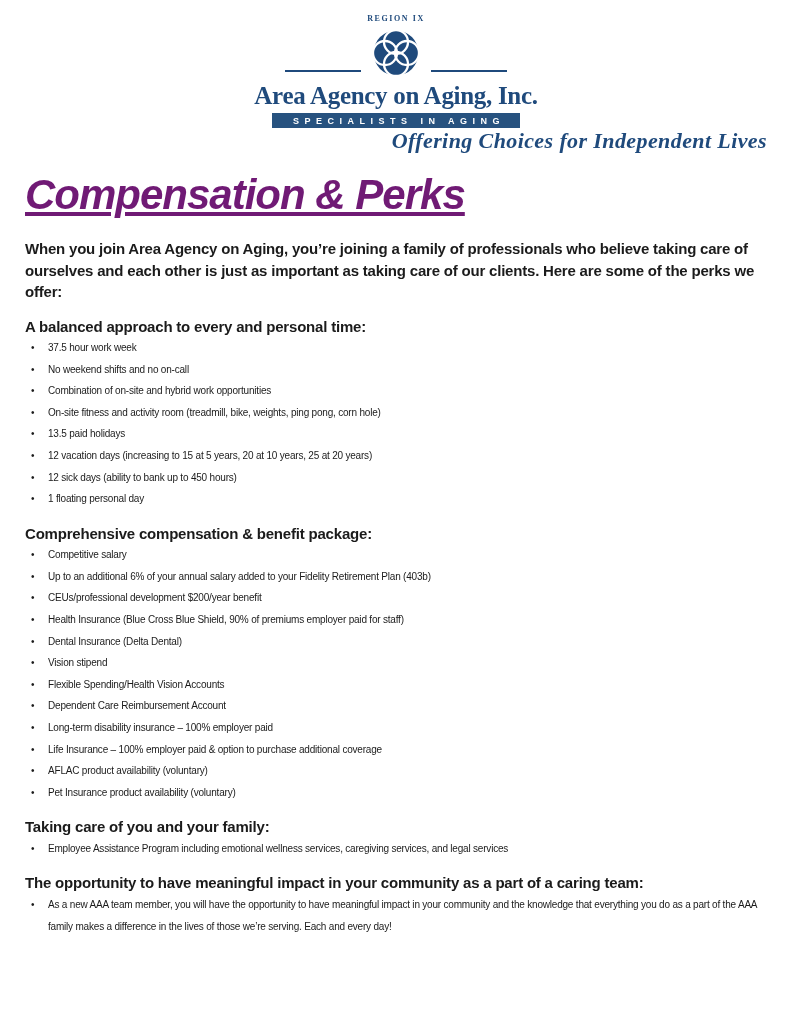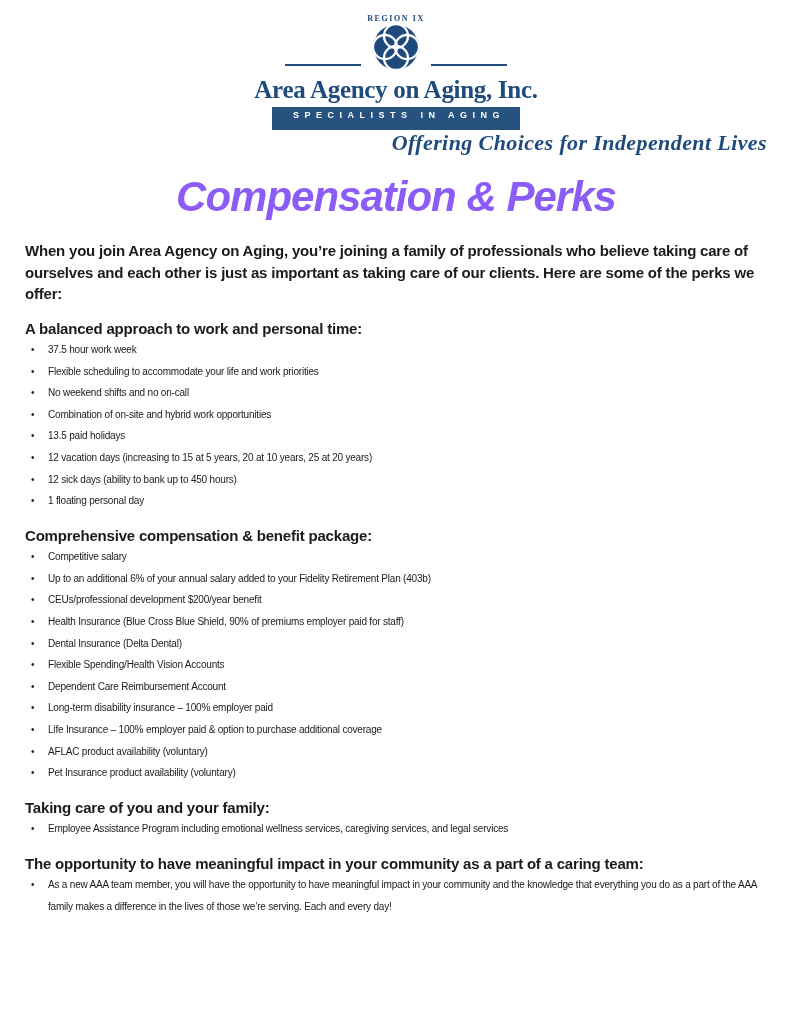--- a/index.html
+++ b/index.html
@@ -10,40 +10,40 @@
     font-family:"Liberation Sans", sans-serif; color:#1b1b1b;
   }
 
   
   .logo { text-align:center; color:#1F4A7C; }
   .logo-top { display:flex; justify-content:center; align-items:flex-end; }
   .logo-rule { width:76px; border-top:2px solid #1F4A7C; margin-bottom:9px; }
   .emblem-col { display:flex; flex-direction:column; align-items:center; margin:0 6px; }
   .region-label {
     font-family:"Liberation Serif", serif; font-weight:bold;
-    font-size:8px; letter-spacing:1.6px; margin-bottom:0; white-space:nowrap;
+    font-size:8px; letter-spacing:1.6px; margin-bottom:6px; white-space:nowrap;
   }
   .org-name {
     font-family:"Liberation Serif", serif; font-weight:bold;
     font-size:25px; letter-spacing:-0.3px; margin-top:1px;
   }
   .specialists-bar {
     display:inline-block; background:#27527F; color:#ffffff;
     font-size:9px; font-weight:bold; letter-spacing:5.5px;
-    padding:3px 6px 10px 12px; margin-top:2px; min-width:248px;
+    padding:3px 6px 2px 12px; margin-top:2px; min-width:248px;
   }
   .tagline {
     font-family:"Liberation Serif", serif; font-weight:bold; font-style:italic;
     font-size:22px; letter-spacing:0.4px; text-align:right;
   }
 
   
   .doc-title {
-    text-align:center; color:#8b5cf6; font-weight:bold; font-style:italic;
-    font-size:42px; letter-spacing:-1px; margin-top:17px;
+    text-align:left; color:#701a75; font-weight:bold; font-style:italic;
+    font-size:42px; letter-spacing:-1px; margin-top:17px;text-decoration:underline;
   }
 
   
   .intro {
     font-weight:bold; font-size:15px; line-height:21.5px;
     letter-spacing:-0.2px; margin-top:19px;
   }
   .sections { display:block; }
   .sec { margin-top:13px; }
   .sec-heading { font-weight:bold; font-size:15px; line-height:21.5px; letter-spacing:-0.2px; }
@@ -84,40 +84,41 @@
     </div>
     <div class="tagline">Offering Choices for Independent Lives</div>
   </div>
 
   <div class="doc-title">Compensation &amp; Perks</div>
 
   <div class="intro">When you join Area Agency on Aging, you’re joining a family of professionals who believe taking care of ourselves and each other is just as important as taking care of our clients. Here are some of the perks we offer:</div>
 
   <div class="sections">
       <section class="sec">
-        <div class="sec-heading">A balanced approach to work and personal time:</div>
+        <div class="sec-heading">A balanced approach to every and personal time:</div>
         <ul class="bullets">
           <li>37.5 hour work week</li>
-          <li>Flexible scheduling to accommodate your life and work priorities</li>
           <li>No weekend shifts and no on-call</li>
           <li>Combination of on-site and hybrid work opportunities</li>
+          <li>On-site fitness and activity room (treadmill, bike, weights, ping pong, corn hole)</li>
           <li>13.5 paid holidays</li>
           <li>12 vacation days (increasing to 15 at 5 years, 20 at 10 years, 25 at 20 years)</li>
           <li>12 sick days (ability to bank up to 450 hours)</li>
           <li>1 floating personal day</li>
         </ul>
       </section>
       <section class="sec">
         <div class="sec-heading">Comprehensive compensation &amp; benefit package:</div>
         <ul class="bullets">
           <li>Competitive salary</li>
           <li>Up to an additional 6% of your annual salary added to your Fidelity Retirement Plan (403b)</li>
           <li>CEUs/professional development $200/year benefit</li>
           <li>Health Insurance (Blue Cross Blue Shield, 90% of premiums employer paid for staff)</li>
           <li>Dental Insurance (Delta Dental)</li>
+          <li>Vision stipend</li>
           <li>Flexible Spending/Health Vision Accounts</li>
           <li>Dependent Care Reimbursement Account</li>
           <li>Long-term disability insurance – 100% employer paid</li>
           <li>Life Insurance – 100% employer paid &amp; option to purchase additional coverage</li>
           <li>AFLAC product availability (voluntary)</li>
           <li>Pet Insurance product availability (voluntary)</li>
         </ul>
       </section>
       <section class="sec">
         <div class="sec-heading">Taking care of you and your family:</div>

